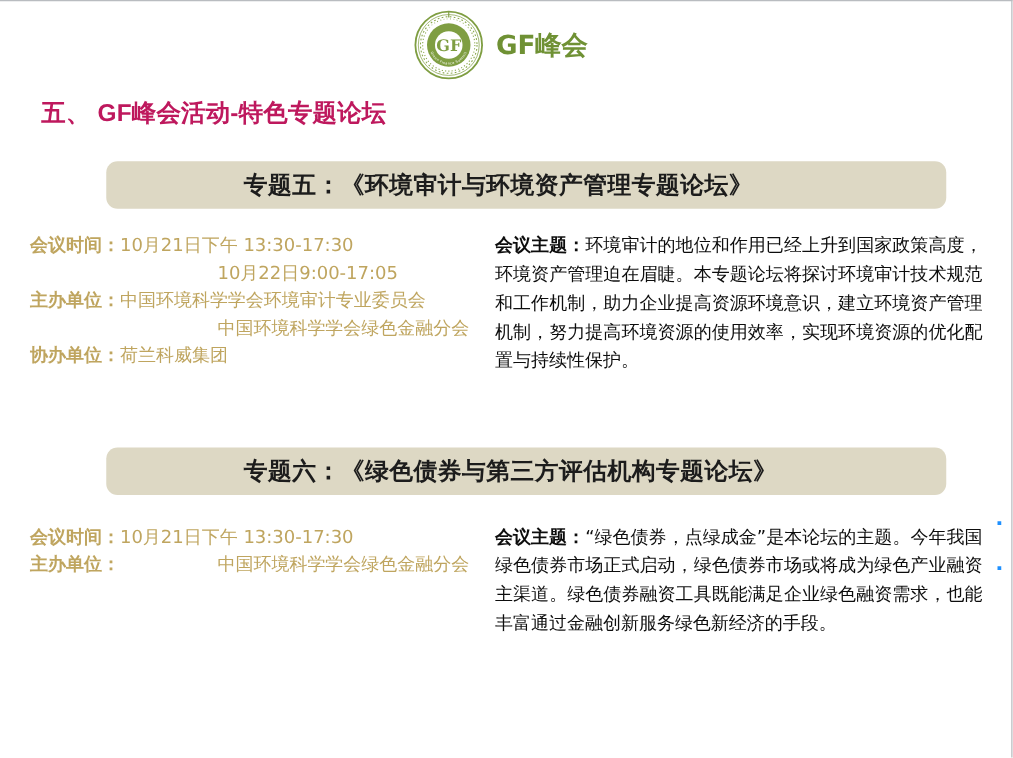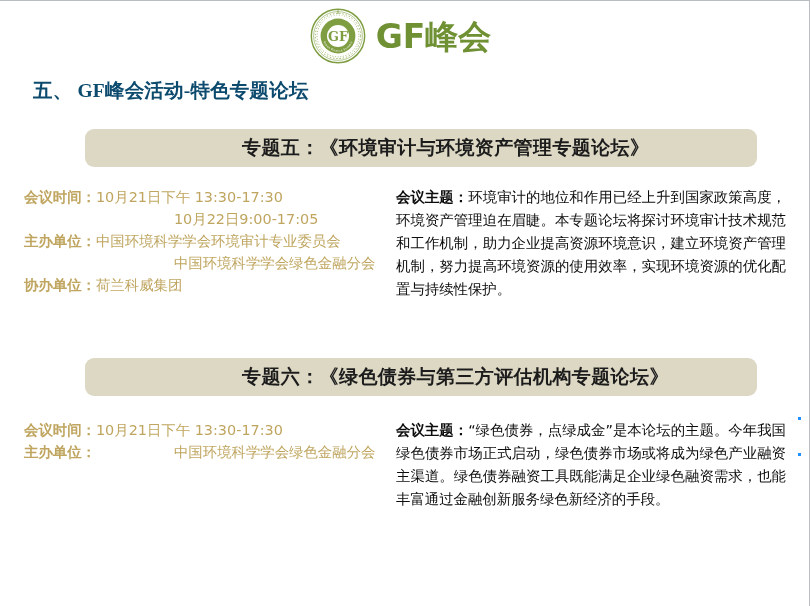--- a/index.html
+++ b/index.html
@@ -37,54 +37,53 @@
     gap: 9px;
   }
   .logo-mark {
     position: relative;
     width: 58px;
     height: 58px;
     flex: 0 0 58px;
   }
   .logo-mark svg { display:block; width:58px; height:58px; }
   .logo-word {
-    font-size: 33px;
+    font-size: 21px;
     font-weight: bold;
     color: #6f9134;
     letter-spacing: 0px;
     line-height: 1;
     white-space: nowrap;
     font-family: "DejaVu Sans", "Liberation Sans", sans-serif;
   }
 
   
   .section-heading {
     position: absolute;
     left: 33px;
     top: 76px;
     font-size: 19.5px;
     font-weight: bold;
-    color: #0c4a6e;
+    color: #be185d;
     white-space: nowrap;
     letter-spacing: 0.2px;
-    font-family: Liberation Serif, serif;
+    font-family: Liberation Sans, sans-serif;
   }
 
   
   .topic-bar {
     position: absolute;
     left: 85px;
     width: 672px;
     height: 38px;
     background: #ddd8c4;
     border-radius: 9px;
     display: flex;
     align-items: center;
     box-sizing: border-box;
-    padding-left: 47px;
   }
   .topic-bar-title {
     padding-left: 110px;
     font-size: 19px;
     font-weight: bold;
     color: #1c1c1c;
     white-space: nowrap;
     letter-spacing: 0.4px;
     font-family: "DejaVu Sans", "Liberation Sans", sans-serif;
   }

